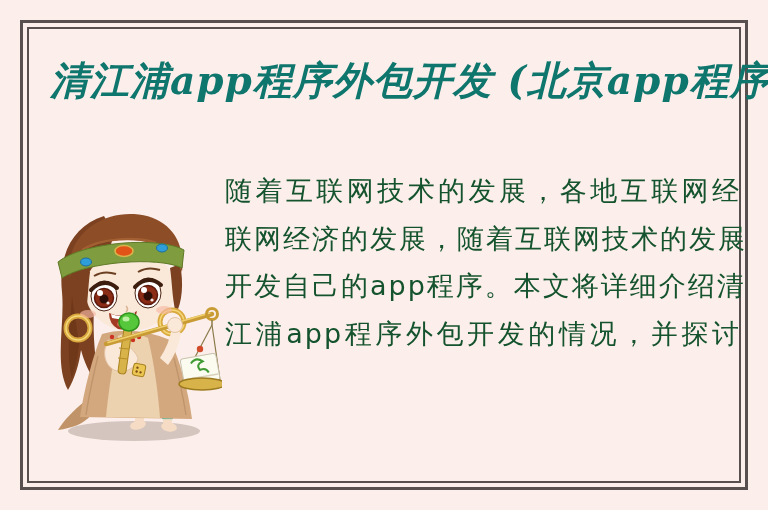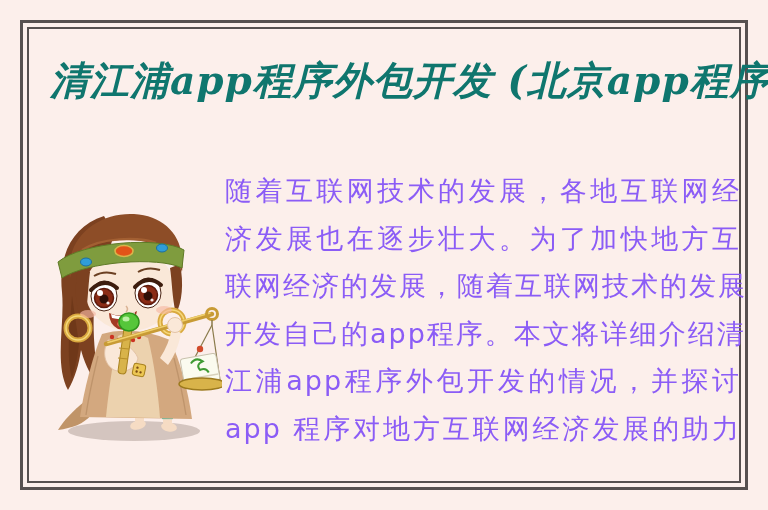--- a/index.html
+++ b/index.html
@@ -47,21 +47,21 @@
     left: 42px;
     top: 206px;
     width: 180px;
     height: 240px;
   }
   .article {
     position: absolute;
     left: 225px;
     top: 167px;
     width: 516px;
-    color: #8b5cf6;
+    color: #14532d;
   }
   .article-line {
     font-size: 27px;
     line-height: 47.5px;
     letter-spacing: 2px;
     text-align: justify;
     text-align-last: justify;
     white-space: nowrap;
   }
 </style>
@@ -200,18 +200,16 @@
     <circle cx="158" cy="143" r="3.2" fill="#d14a2a"></circle>
 
     <ellipse cx="160" cy="178" rx="23" ry="6" fill="#d8b34a" stroke="#9c7a1e" stroke-width="1.5"></ellipse>
 
     <circle cx="133" cy="119" r="7.5" fill="#fae8d8" stroke="#e3c3a6" stroke-width="1"></circle>
   </g>
 </svg>
 
 <div class="article">
   <div class="article-line">随着互联网技术的发展，各地互联网经</div>
-  <div class="article-line">济发展也在逐步壮大。为了加快地方互</div>
   <div class="article-line">联网经济的发展，随着互联网技术的发展</div>
   <div class="article-line">开发自己的app程序。本文将详细介绍清</div>
   <div class="article-line">江浦app程序外包开发的情况，并探讨</div>
-  <div class="article-line">app 程序对地方互联网经济发展的助力</div>
 </div>
 
 </body></html>

